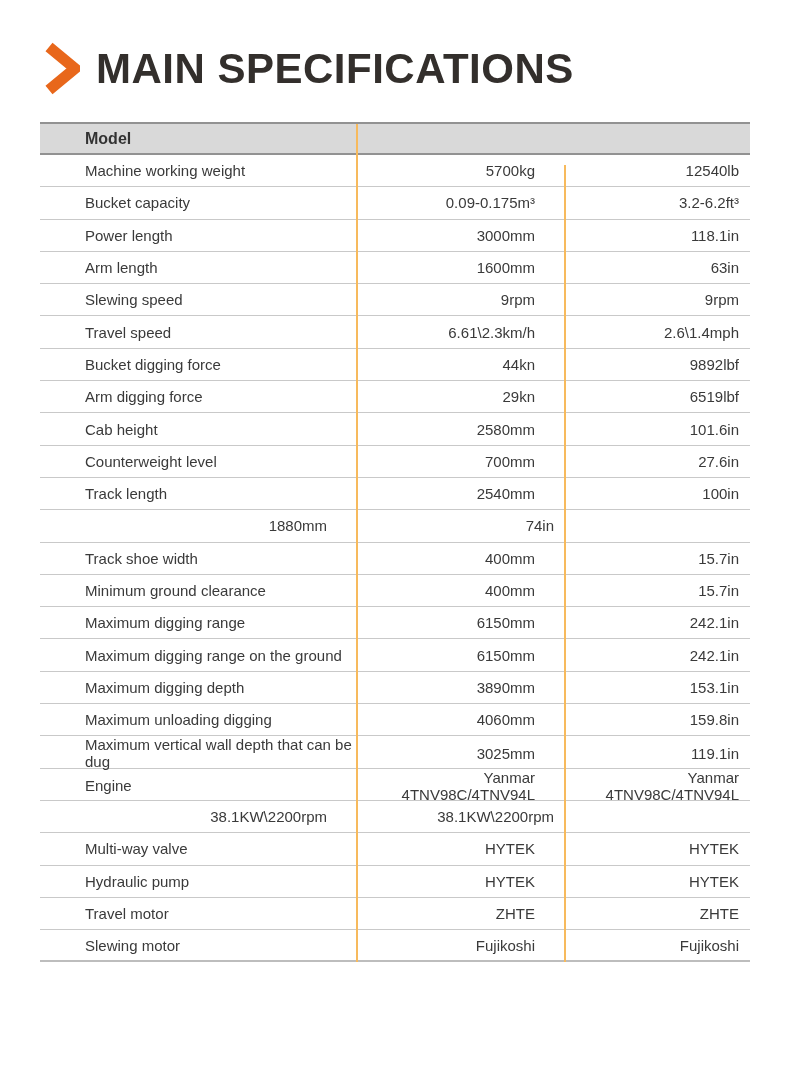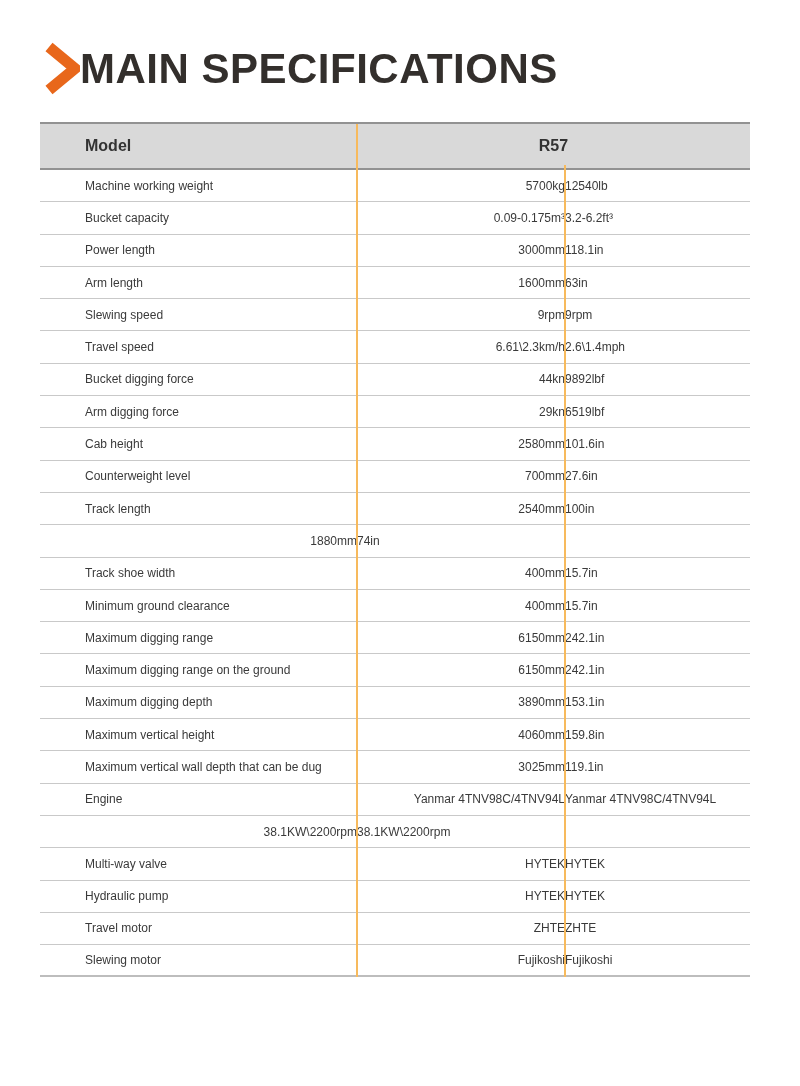--- a/index.html
+++ b/index.html
@@ -13,52 +13,52 @@
     --title:#332f2c;
   }
   *{box-sizing:border-box;}
   html,body{margin:0;padding:0;}
   body{
     width:800px;height:1086px;background:#ffffff;
     font-family:"Liberation Sans","DejaVu Sans",sans-serif;
     color:var(--text);
   }
   .title-row{
-    display:flex;align-items:center;
+    display:flex;align-items:center;gap:16px;
     padding:42px 0 0 42px;
   }
   .chevron{width:38px;height:53px;flex:0 0 auto;}
   .chevron svg{display:block;width:38px;height:53px;}
   h1.page-title{
     margin:0;font-size:42px;font-weight:bold;line-height:1;
     letter-spacing:0.5px;color:var(--title);
   }
   .spec-table{
     position:relative;width:710px;margin:27px 0 0 40px;
   }
   .thead{
     display:grid;grid-template-columns:317px 393px;
-    height:48px;align-items:center;
+    height:33px;align-items:center;
     background:var(--header-bg);
     border-top:2px solid var(--header-border);
     border-bottom:2px solid var(--header-border);
   }
   .th{font-weight:bold;font-size:16px;color:#333333;}
   .th.model{padding-left:45px;}
   .th.value{text-align:center;}
   .tr{
     display:grid;grid-template-columns:317px 208px 185px;
     height:32.3px;align-items:center;
     border-bottom:1px solid var(--row-border);
-    font-size:12px;
+    font-size:15px;
   }
   .tr:last-child{border-bottom:2px solid var(--bottom-border);}
   .td.label{padding-left:45px;}
-  .td.metric{text-align:right;}
-  .td.imperial{padding-right:11px;}
+  .td.metric{text-align:right;padding-right:30px;}
+  .td.imperial{text-align:right;padding-right:11px;}
   .vline{position:absolute;width:2px;background:var(--divider);pointer-events:none;}
   .vline-1{left:316px;top:2px;bottom:0;}
   .vline-2{left:524px;top:43px;bottom:0;}
 </style>
 </head>
 <body>
 
 <div class="page">
 
   <header class="title-row">
@@ -66,21 +66,20 @@
       <svg viewBox="0 0 38 53" xmlns="http://www.w3.org/2000/svg" aria-hidden="true">
         <polyline points="7,5 33,26.5 7,48" fill="none" stroke="#e8671b" stroke-width="11" stroke-linecap="butt" stroke-linejoin="miter" stroke-miterlimit="10"></polyline>
       </svg>
     </span>
     <h1 class="page-title">MAIN SPECIFICATIONS</h1>
   </header>
 
   <section class="spec-table">
     <div class="thead">
       <div class="th model">Model</div>
-      <div class="th value">R57</div>
     </div>
     <div class="tbody" id="rows">
         <div class="tr">
           <div class="td label">Machine working weight</div>
           <div class="td metric">5700kg</div>
           <div class="td imperial">12540lb</div>
         </div>
         <div class="tr">
           <div class="td label">Bucket capacity</div>
           <div class="td metric">0.09-0.175m³</div>
@@ -154,21 +153,21 @@
           <div class="td label">Maximum digging range on the ground</div>
           <div class="td metric">6150mm</div>
           <div class="td imperial">242.1in</div>
         </div>
         <div class="tr">
           <div class="td label">Maximum digging depth</div>
           <div class="td metric">3890mm</div>
           <div class="td imperial">153.1in</div>
         </div>
         <div class="tr">
-          <div class="td label">Maximum vertical height</div>
+          <div class="td label">Maximum unloading digging</div>
           <div class="td metric">4060mm</div>
           <div class="td imperial">159.8in</div>
         </div>
         <div class="tr">
           <div class="td label">Maximum vertical wall depth that can be dug</div>
           <div class="td metric">3025mm</div>
           <div class="td imperial">119.1in</div>
         </div>
         <div class="tr">
           <div class="td label">Engine</div>

